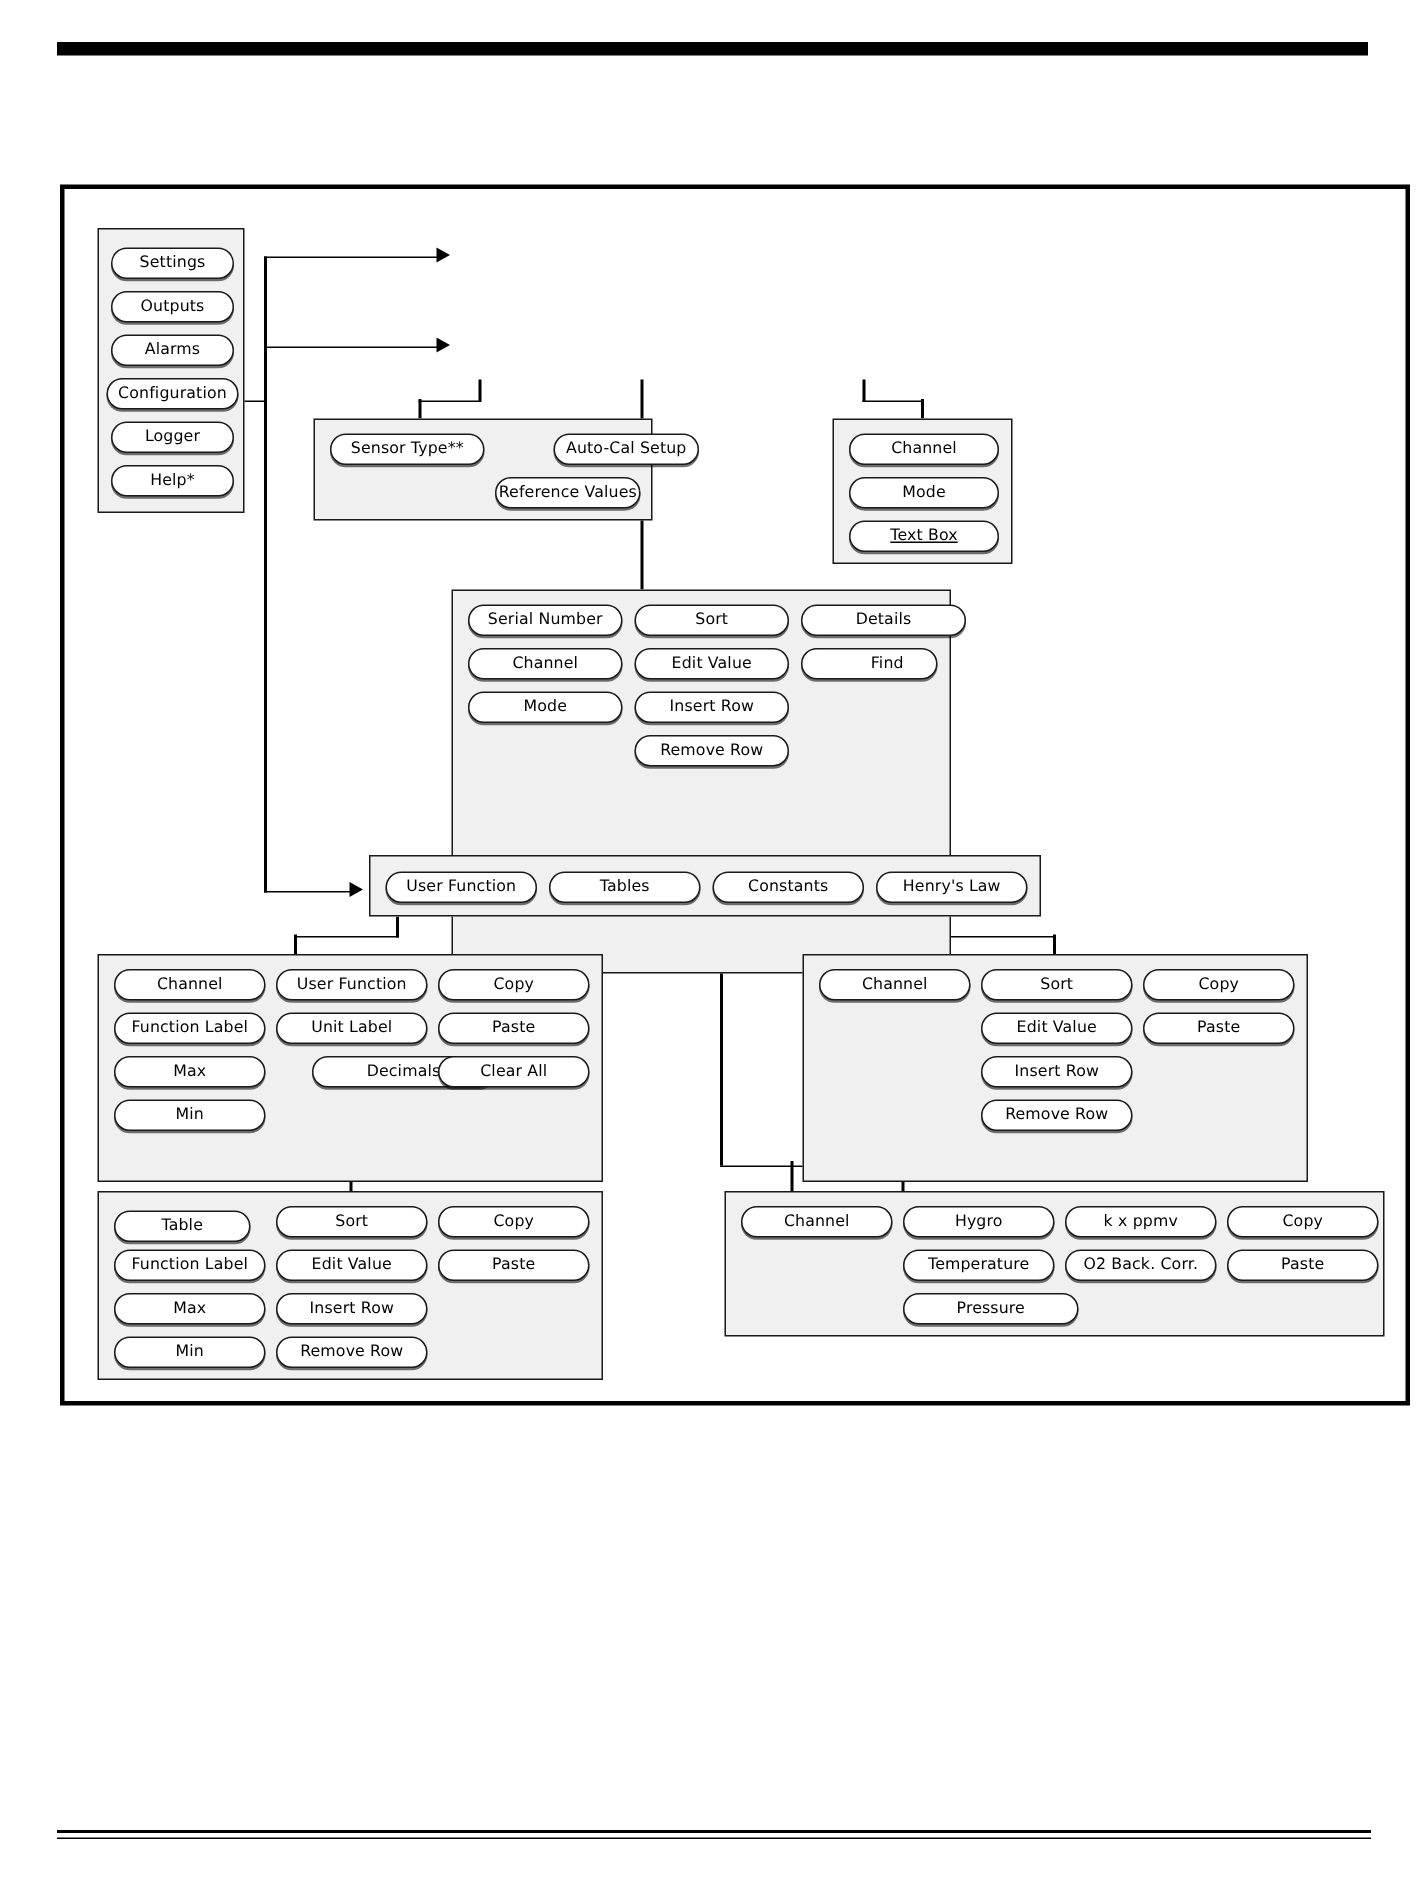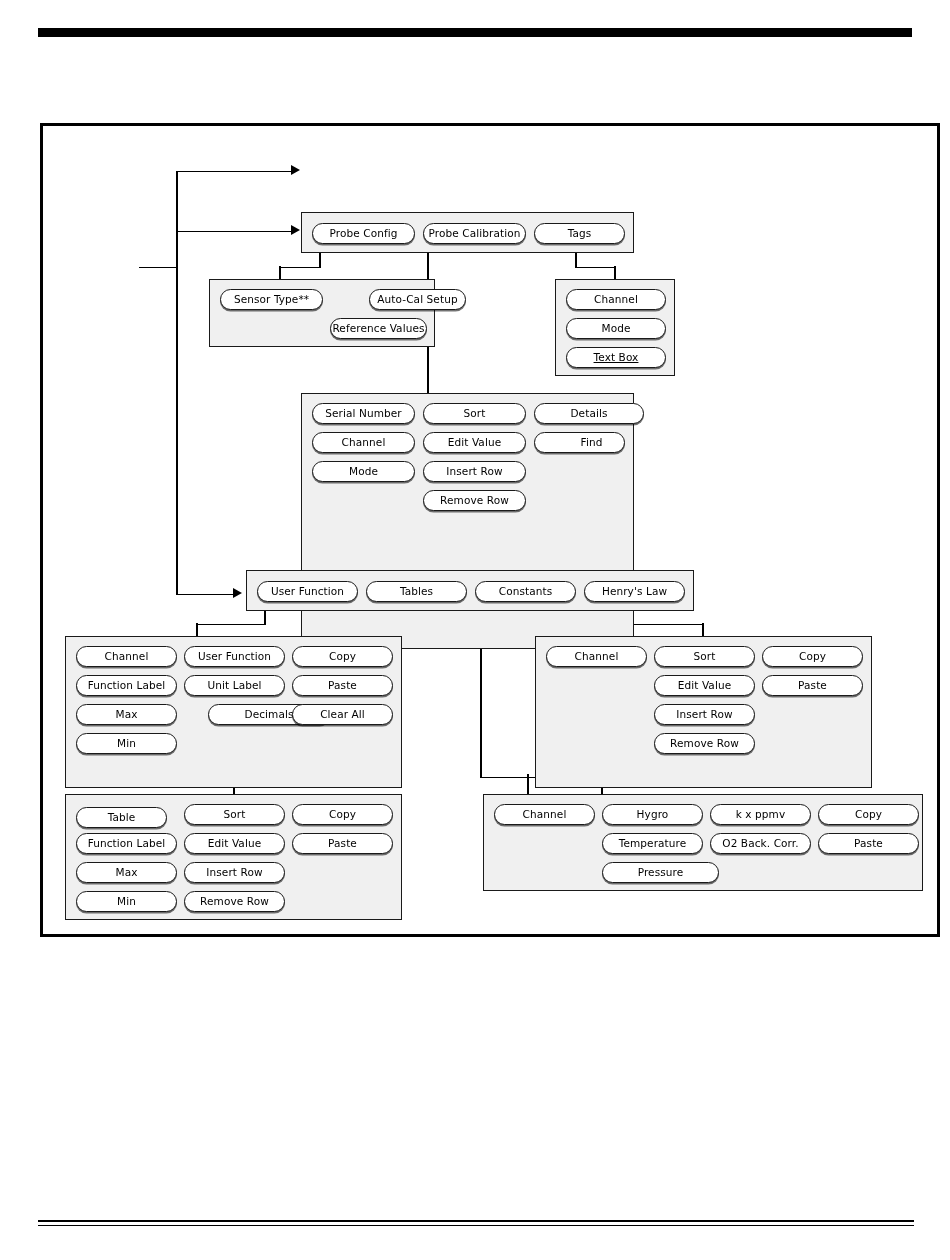--- a/index.html
+++ b/index.html
@@ -108,26 +108,29 @@
   <div class="line-v" style="left:437px;top:485px;height:166px;"></div>
   <div class="line-h" style="left:437px;top:650.5px;width:122px;"></div>
   <div class="line-v" style="left:558px;top:650px;height:18px;"></div>
 
   <div class="line-v" style="left:586px;top:485px;height:14px;"></div>
   <div class="line-h" style="left:586px;top:497.5px;width:74px;"></div>
   <div class="line-v" style="left:659px;top:497px;height:13px;"></div>
 
   <div class="line-v" style="left:484px;top:648px;height:22px;"></div>
 
-
-  <div class="group" style="left:258px;top:86px;width:333px;height:41px;">
-    <div class="pill" style="left:10px;top:10px;width:103px;">Probe Config</div>
-    <div class="pill" style="left:121px;top:10px;width:103px;">Probe Calibration</div>
-    <div class="pill" style="left:232px;top:10px;width:91px;">Tags</div>
-  </div>
+  <div class="group" style="left:22px;top:26px;width:98px;height:190px;">
+    <div class="pill" style="left:8px;top:12px;width:82px;">Settings</div>
+    <div class="pill" style="left:8px;top:41px;width:82px;">Outputs</div>
+    <div class="pill" style="left:8px;top:70px;width:82px;">Alarms</div>
+    <div class="pill" style="left:5px;top:99px;width:88px;">Configuration</div>
+    <div class="pill" style="left:8px;top:128px;width:82px;">Logger</div>
+    <div class="pill" style="left:8px;top:157px;width:82px;">Help*</div>
+  </div>
+
 
   <div class="group" style="left:166px;top:153px;width:226px;height:68px;">
     <div class="pill" style="left:10px;top:9px;width:103px;">Sensor Type**</div>
     <div class="pill" style="left:120px;top:9px;width:97px;margin-left:39px;">Auto-Cal Setup</div>
     <div class="pill" style="left:120px;top:38px;width:97px;">Reference Values</div>
   </div>
 
   <div class="group" style="left:512px;top:153px;width:120px;height:97px;">
     <div class="pill" style="left:10px;top:9px;width:100px;">Channel</div>
     <div class="pill" style="left:10px;top:38px;width:100px;">Mode</div>

